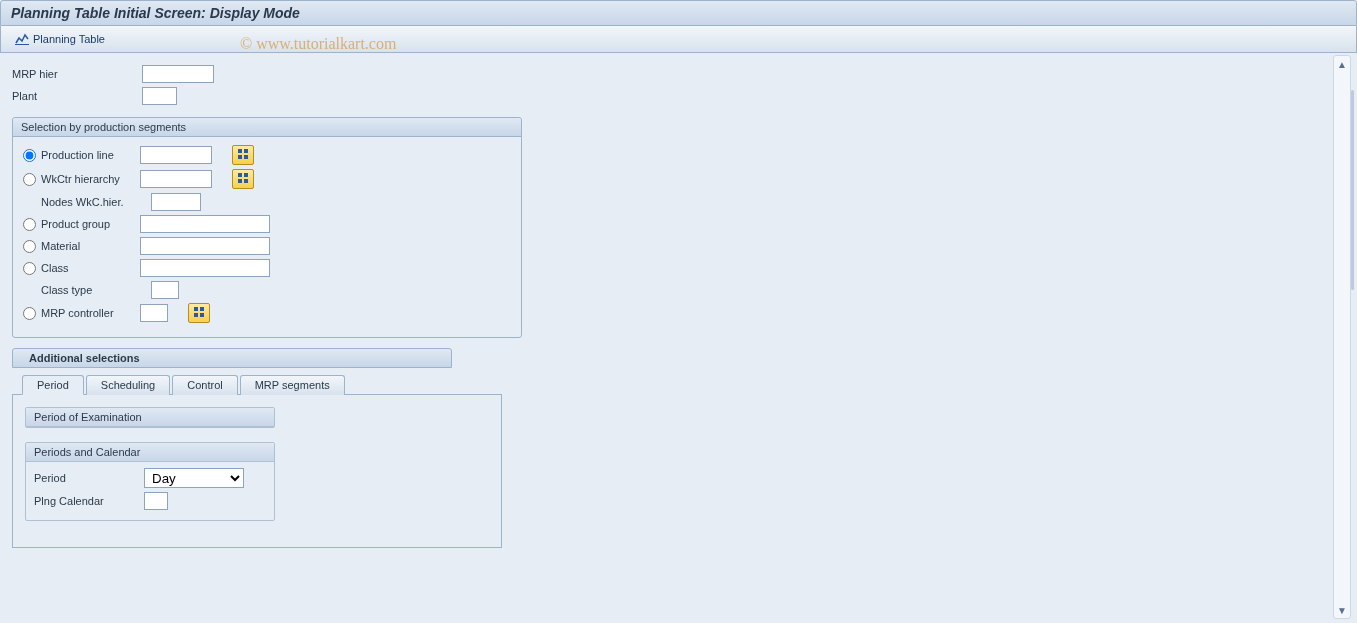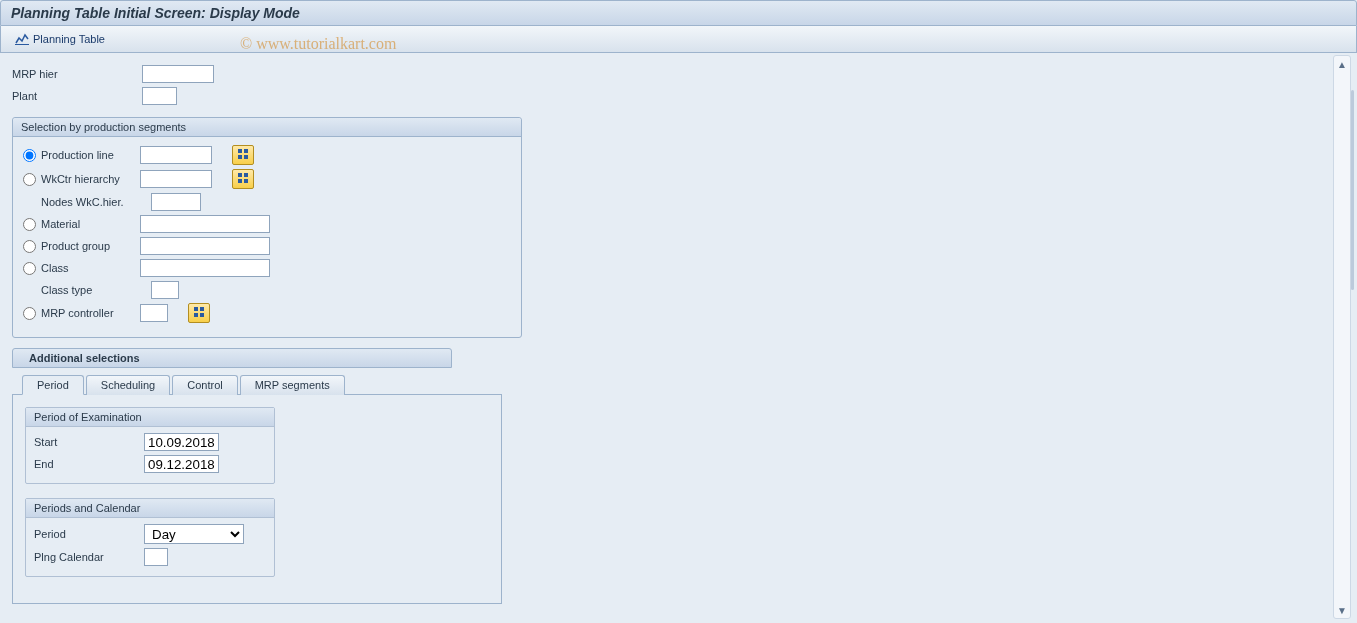--- a/index.html
+++ b/index.html
@@ -291,27 +291,27 @@
         </span>
       </div>
 
       <div class="radio-row">
         <span class="indent-label">Nodes WkC.hier.</span>
         <input class="text-input" style="width: 50px;" value="">
       </div>
 
       <div class="radio-row">
         <input type="radio" name="selby" style="">
+        <span class="radio-label">Product group</span>
+        <input class="text-input" style="width: 130px;" value="">
+      </div>
+
+      <div class="radio-row">
+        <input type="radio" name="selby" style="">
         <span class="radio-label">Material</span>
-        <input class="text-input" style="width: 130px;" value="">
-      </div>
-
-      <div class="radio-row">
-        <input type="radio" name="selby" style="">
-        <span class="radio-label">Product group</span>
         <input class="text-input" style="width: 130px;" value="">
       </div>
 
       <div class="radio-row">
         <input type="radio" name="selby" style="">
         <span class="radio-label">Class</span>
         <input class="text-input" style="width: 130px;" value="">
       </div>
 
       <div class="radio-row">
@@ -344,30 +344,20 @@
     <div class="tab active">Period</div>
     <div class="tab">Scheduling</div>
     <div class="tab">Control</div>
     <div class="tab">MRP segments</div>
   </div>
 
   <div class="tab-pane">
 
     <div class="inner-box">
       <div class="inner-title">Period of Examination</div>
-      <div class="inner-body">
-        <div class="field-row">
-          <span class="field-label">Start</span>
-          <input class="text-input" style="width: 75px;" value="10.09.2018">
-        </div>
-        <div class="field-row">
-          <span class="field-label">End</span>
-          <input class="text-input" style="width: 75px;" value="09.12.2018">
-        </div>
-      </div>
     </div>
 
     <div class="inner-box">
       <div class="inner-title">Periods and Calendar</div>
       <div class="inner-body">
         <div class="field-row">
           <span class="field-label">Period</span>
           <select class="text-input" style="width:100px">
             <option>Day</option>
           </select>

